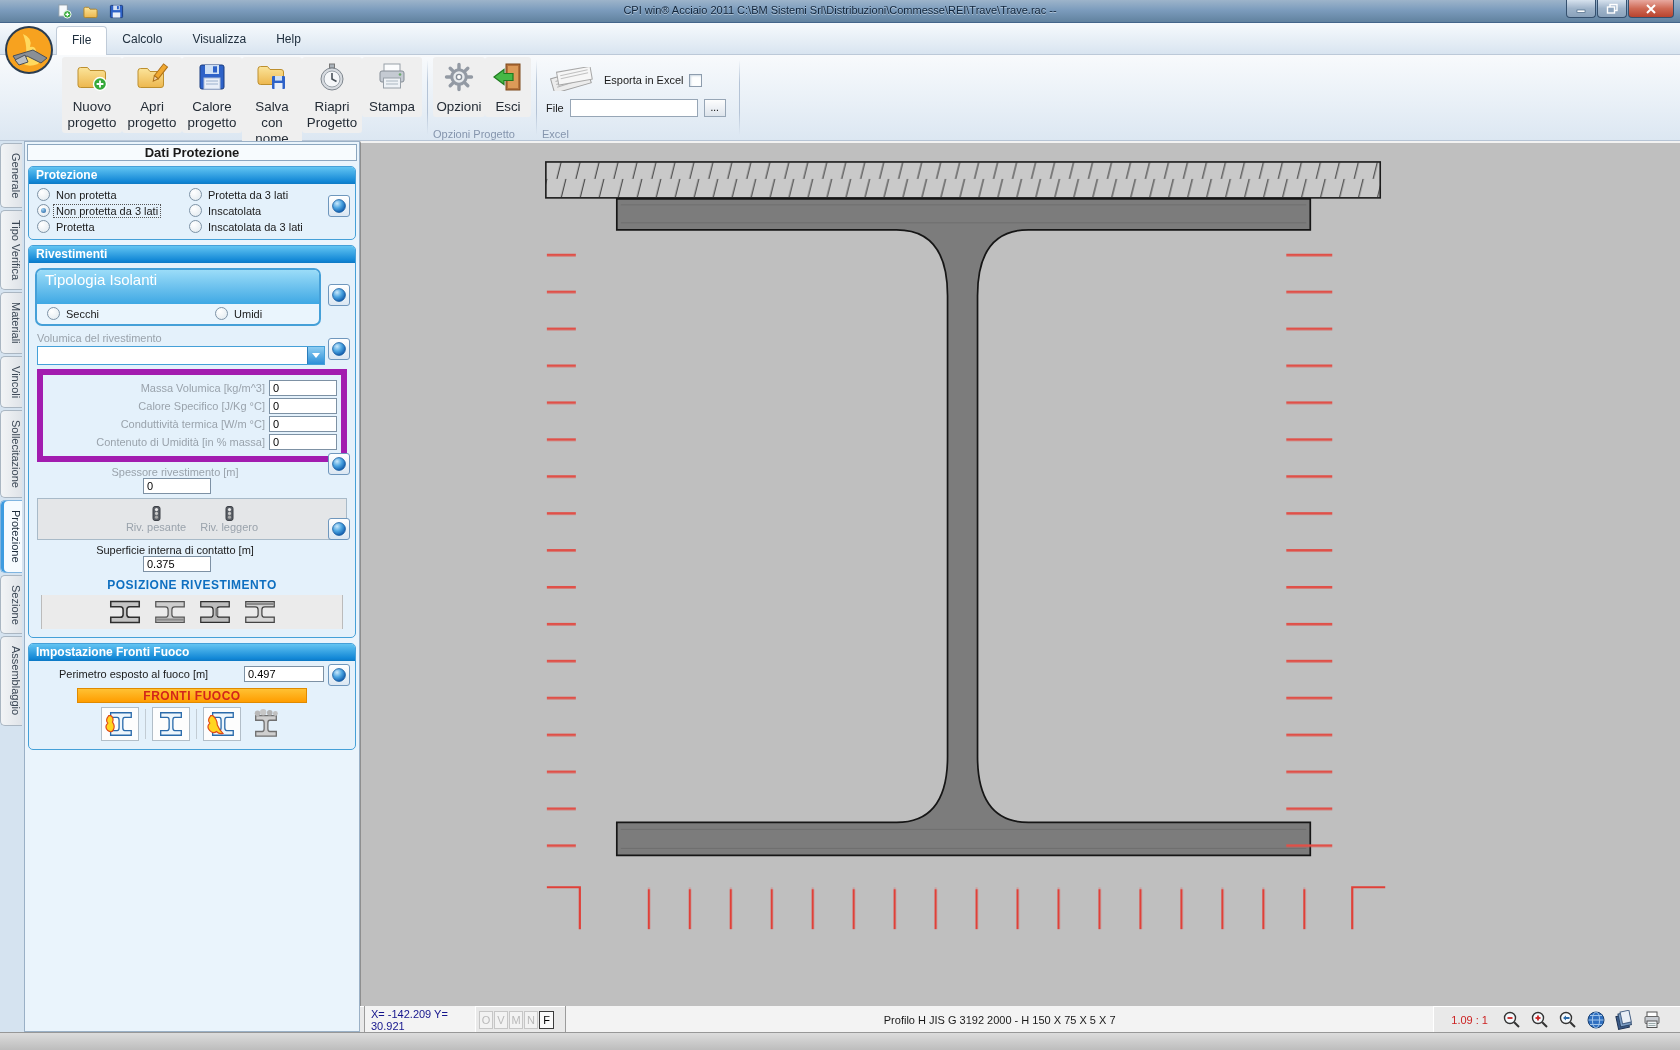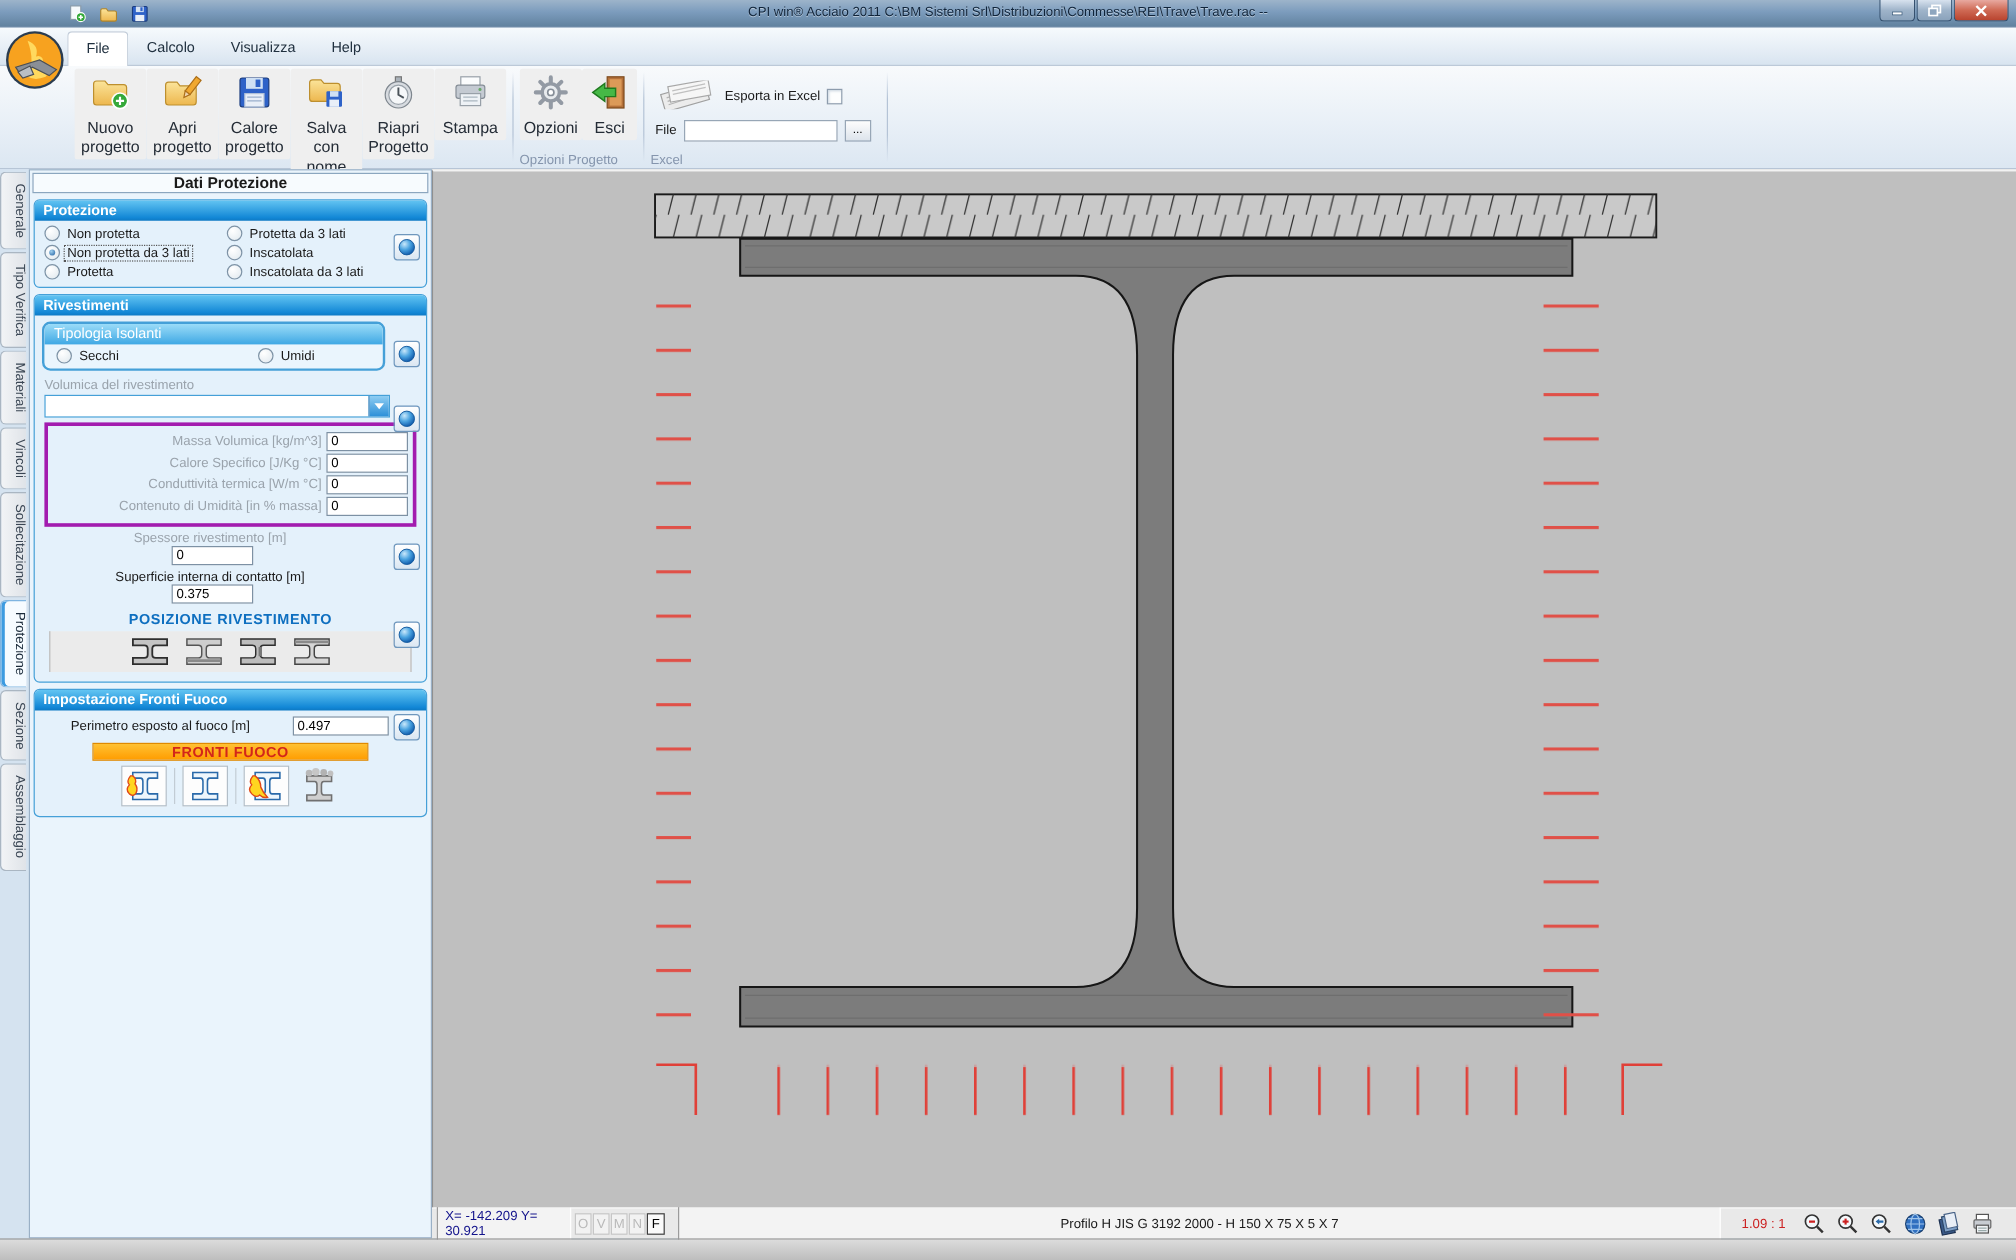--- a/index.html
+++ b/index.html
@@ -62,31 +62,31 @@
   
   .radio-grid{display:grid;grid-template-columns:152px 1fr;padding:4px 6px 6px 8px;row-gap:3px;}
   .radio{display:flex;align-items:center;gap:4px;font-size:11px;}
   .rdot{width:13px;height:13px;border-radius:50%;border:1px solid #7e93a6;background:radial-gradient(circle at 35% 30%,#ffffff,#dfe8ee);flex:0 0 13px;position:relative;}
   .radio.sel .rdot::after{content:"";position:absolute;left:3px;top:3px;width:5px;height:5px;border-radius:50%;
     background:radial-gradient(circle at 35% 30%,#9fd0f0,#1d5d9e);}
   .radio.sel .rlabel{outline:1px dotted #555;}
   .rlabel{padding:0 2px;}
   
   .subbox{margin:5px 6px 4px;border:2px solid #45a0d8;border-radius:7px;background:#eaf5fd;overflow:hidden;}
-  .subbox-header{background:linear-gradient(#9bdcf8,#3fa8e4);color:#fff;font-size:12px;padding:1px 8px 2px;}
+  .subbox-header{background:linear-gradient(#9bdcf8,#3fa8e4);color:#fff;font-size:15px;padding:1px 8px 16px;}
   .subbox-row{display:flex;align-items:center;padding:3px 6px 4px 10px;gap:4px;}
   .subbox-row .radio:nth-child(2){margin-left:110px;}
   .dimlabel{color:#9aa3ac;font-size:11px;}
   .mat-label{padding:2px 0 1px 8px;}
   .combo{display:flex;margin:1px 30px 4px 8px;height:19px;border:1px solid #45a0d8;background:#fff;align-items:stretch;}
   .combo input{flex:1;border:none;font-size:11px;padding:0 3px;background:transparent;}
   .combo .drop{width:17px;background:linear-gradient(#8ecdf2,#2c8fd8);border-left:1px solid #2a7cba;display:flex;align-items:center;justify-content:center;}
   .combo .drop::after{content:"";border:4px solid transparent;border-top:5px solid #fff;margin-top:4px;}
   
-  .fieldbox{margin:2px 8px 0;border:3px solid #a21caf;padding:3px 4px 4px;}
+  .fieldbox{margin:2px 8px 0;border:6px solid #a21caf;padding:3px 4px 4px;}
   .frow{display:flex;align-items:center;justify-content:flex-end;margin:2px 0;}
   .frow .flabel{text-align:right;margin-right:4px;}
   .frow input{width:68px;height:16px;border:1px solid #7d91a4;font-size:11px;padding:0 3px;font-family:"Liberation Sans",sans-serif;background:#fff;}
   .frow.wide{margin:4px 38px 0 8px;flex-direction:column;}
   .graynote{margin:4px 8px 0;border:1px solid #a8bac8;background:#e4e6e8;height:42px;display:flex;align-items:center;justify-content:center;gap:14px;}
   .tl-item{display:flex;flex-direction:column;align-items:center;color:#9aa3ac;}
   .poslabel{text-align:center;font-weight:bold;color:#0e6fc0;font-size:12px;margin-top:6px;letter-spacing:.5px;}
   .posstrip{margin:3px 12px 8px;background:#ebebeb;border-left:1px solid #bbb;border-right:1px solid #bbb;
     height:34px;display:flex;align-items:center;justify-content:center;gap:7px;}
   .pos-ibtn{background:transparent;border:none;padding:0;display:flex;}
@@ -446,20 +446,40 @@
       <div class="frow wide" style="position:relative">
         <span class="flabel dimlabel">Spessore rivestimento [m]</span>
         <input value="0" style="">
       </div>
       <button class="ballbtn" style="top:207px">
         <svg width="16" height="16" viewBox="0 0 20 20">
             <circle cx="10" cy="10" r="8" fill="url(#ballg)" stroke="#155a9e"></circle>
           </svg>
       </button>
 
+      <div class="graynote">
+        <div class="tl-item">
+          <svg width="9" height="15" viewBox="0 0 9 15">
+              <rect x="1" y="0.5" width="7" height="14" rx="2" fill="#5a5f66" stroke="#3c4046"></rect>
+              <circle cx="4.5" cy="3.6" r="1.6" fill="#e8e8e8"></circle>
+              <circle cx="4.5" cy="7.4" r="1.6" fill="#c8c8c8"></circle>
+              <circle cx="4.5" cy="11.2" r="1.6" fill="#a8a8a8"></circle>
+            </svg>
+          <span>Riv. pesante</span>
+        </div>
+        <div class="tl-item">
+          <svg width="9" height="15" viewBox="0 0 9 15">
+              <rect x="1" y="0.5" width="7" height="14" rx="2" fill="#5a5f66" stroke="#3c4046"></rect>
+              <circle cx="4.5" cy="3.6" r="1.6" fill="#e8e8e8"></circle>
+              <circle cx="4.5" cy="7.4" r="1.6" fill="#c8c8c8"></circle>
+              <circle cx="4.5" cy="11.2" r="1.6" fill="#a8a8a8"></circle>
+            </svg>
+          <span>Riv. leggero</span>
+        </div>
+      </div>
 
       <div class="frow wide" style="position:relative">
         <span class="flabel">Superficie interna di contatto [m]</span>
         <input value="0.375" style="">
       </div>
       <button class="ballbtn" style="top:272px">
         <svg width="16" height="16" viewBox="0 0 20 20">
             <circle cx="10" cy="10" r="8" fill="url(#ballg)" stroke="#155a9e"></circle>
           </svg>
       </button>

